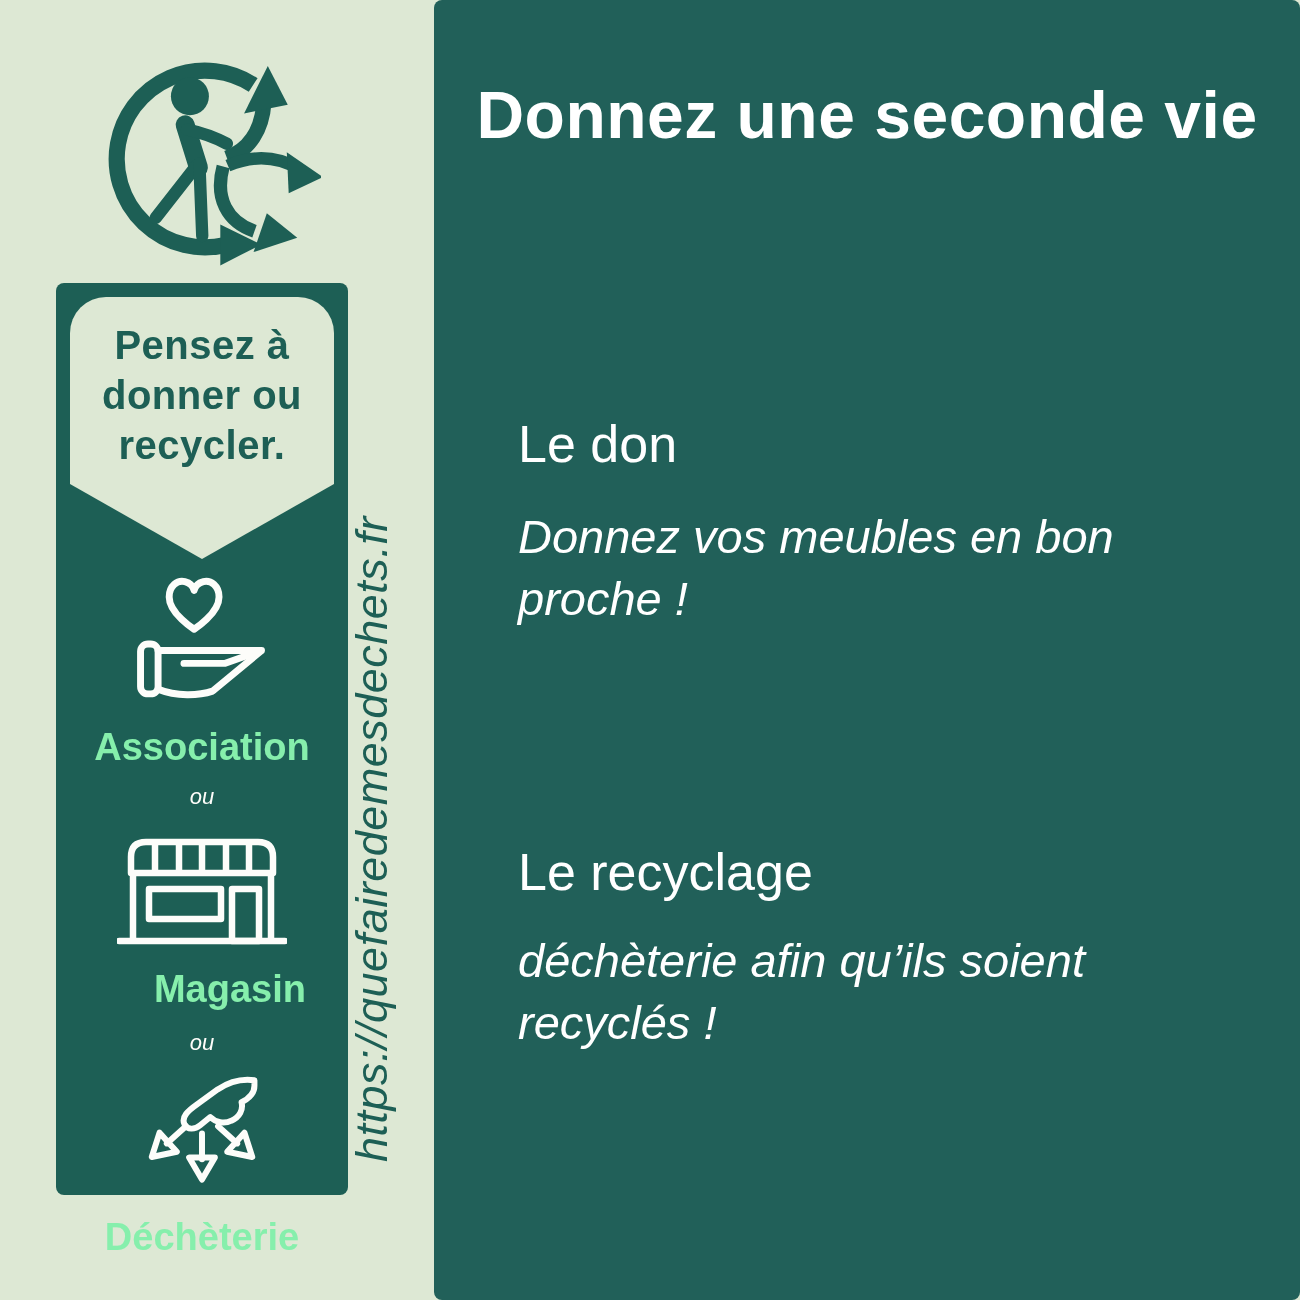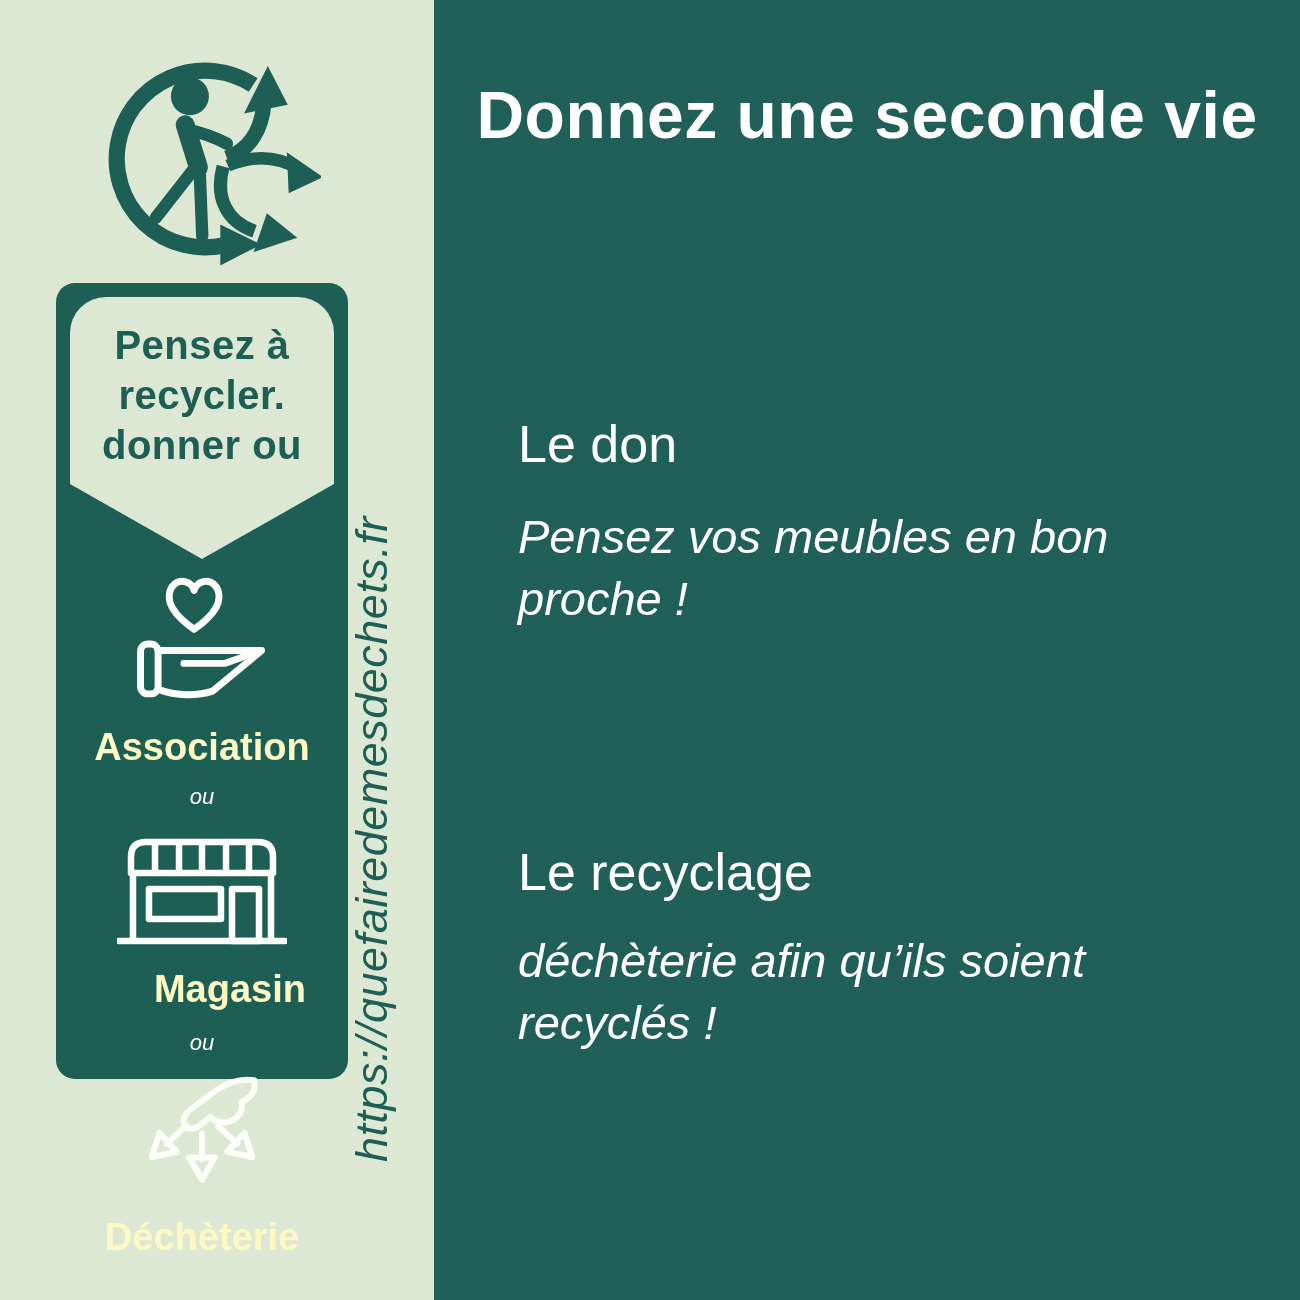--- a/index.html
+++ b/index.html
@@ -4,48 +4,48 @@
 <style>
   html,body{margin:0;padding:0;}
   .canvas{
     position:relative;width:1300px;height:1300px;overflow:hidden;
     background:#dde8d4;
     font-family:"Liberation Sans",sans-serif;
   }
   
   .triman{position:absolute;left:93px;top:45px;width:228px;height:228px;}
   .banner{
-    position:absolute;left:56px;top:283px;width:292px;height:796px;
-    background:#1d5f55;border-radius:19px;
+    position:absolute;left:56px;top:283px;width:292px;height:912px;
+    background:#1d5f55;border-radius:8px;
   }
   .pennant{position:absolute;left:14px;top:14px;width:264px;height:265px;}
   .banner-title{
     position:absolute;left:0;top:37px;width:100%;
     text-align:center;color:#1d5f55;font-weight:bold;
     font-size:40px;line-height:50px;letter-spacing:.5px;
   }
   .bn-icon{position:absolute;}
   .bn-label{
-    position:absolute;width:100%;text-align:center;color:#fef9c3;
+    position:absolute;width:100%;text-align:center;color:#86efac;
     font-weight:bold;font-size:38px;line-height:48px;
   }
   .bn-sep{
     position:absolute;width:100%;text-align:center;color:#fdfdfa;
     font-style:italic;font-size:22px;line-height:36px;
   }
   .url-vertical{
     position:absolute;left:52px;top:816px;width:640px;height:52px;
     transform:rotate(-90deg);
     text-align:center;color:#1d5f55;font-style:italic;font-size:45px;line-height:52px;
     letter-spacing:.5px;white-space:nowrap;
   }
   
   .right-panel{
     position:absolute;left:434px;top:0;width:866px;height:1300px;
-    background:#216059;color:#ffffff;
+    background:#216059;color:#ffffff;border-radius:8px;
   }
   .headline{
     position:absolute;left:0;top:76px;width:100%;text-align:center;
     font-weight:bold;font-size:66px;line-height:78px;letter-spacing:.5px;
   }
   .sec-title{
     position:absolute;left:84px;font-weight:normal;font-size:52px;line-height:60px;
   }
   .sec-body{
     position:absolute;left:84px;width:740px;
@@ -79,22 +79,22 @@
         <polygon points="183,177 169,218 215,203" stroke="none"></polygon>
       </g>
     </svg>
 
     <div class="banner">
       <svg class="pennant" viewBox="0 0 264 265">
         <path d="M36,0 h192 a36,36 0 0 1 36,36 v151 l-132,75 -132,-75 v-151 a36,36 0 0 1 36,-36 z" fill="#dde8d4"></path>
       </svg>
       <div class="banner-title">
         <div>Pensez à</div>
+        <div>donner ou</div>
         <div>recycler.</div>
-        <div>donner ou</div>
       </div>
 
       <svg class="bn-icon" style="left:67px;top:287px;" width="157" height="148" viewBox="0 0 170 160">
         <g fill="none" stroke="#fdfdfa" stroke-width="7.5" stroke-linecap="round" stroke-linejoin="round">
           <path d="M77,64 C77,64 50,47 50,29 C50,17 59,10.5 67,12.5 C73,14 76,18 77,22 C78,18 81,14 87,12.5 C95,10.5 104,17 104,29 C104,47 77,64 77,64 Z"></path>
           <rect x="19" y="80" width="19" height="54" rx="8"></rect>
           <path d="M38,87 H150 L110,101 H66"></path>
           <path d="M38,129 C58,137 82,136 97,131 L149,88"></path>
         </g>
       </svg>
@@ -134,21 +134,21 @@
     <div class="url-vertical">https://quefairedemesdechets.fr</div>
   </div>
 
   <div class="right-panel">
     <div class="headline">
       <div>Donnez une seconde vie</div>
     </div>
 
     <div class="sec-title t1">Le don</div>
     <div class="sec-body b1">
-      <div>Pensez vos meubles en bon</div>
+      <div>Donnez vos meubles en bon</div>
       <div>proche !</div>
     </div>
 
     <div class="sec-title t2">Le recyclage</div>
     <div class="sec-body b2">
       <div>déchèterie afin qu’ils soient</div>
       <div>recyclés !</div>
     </div>
   </div>
 </div>

